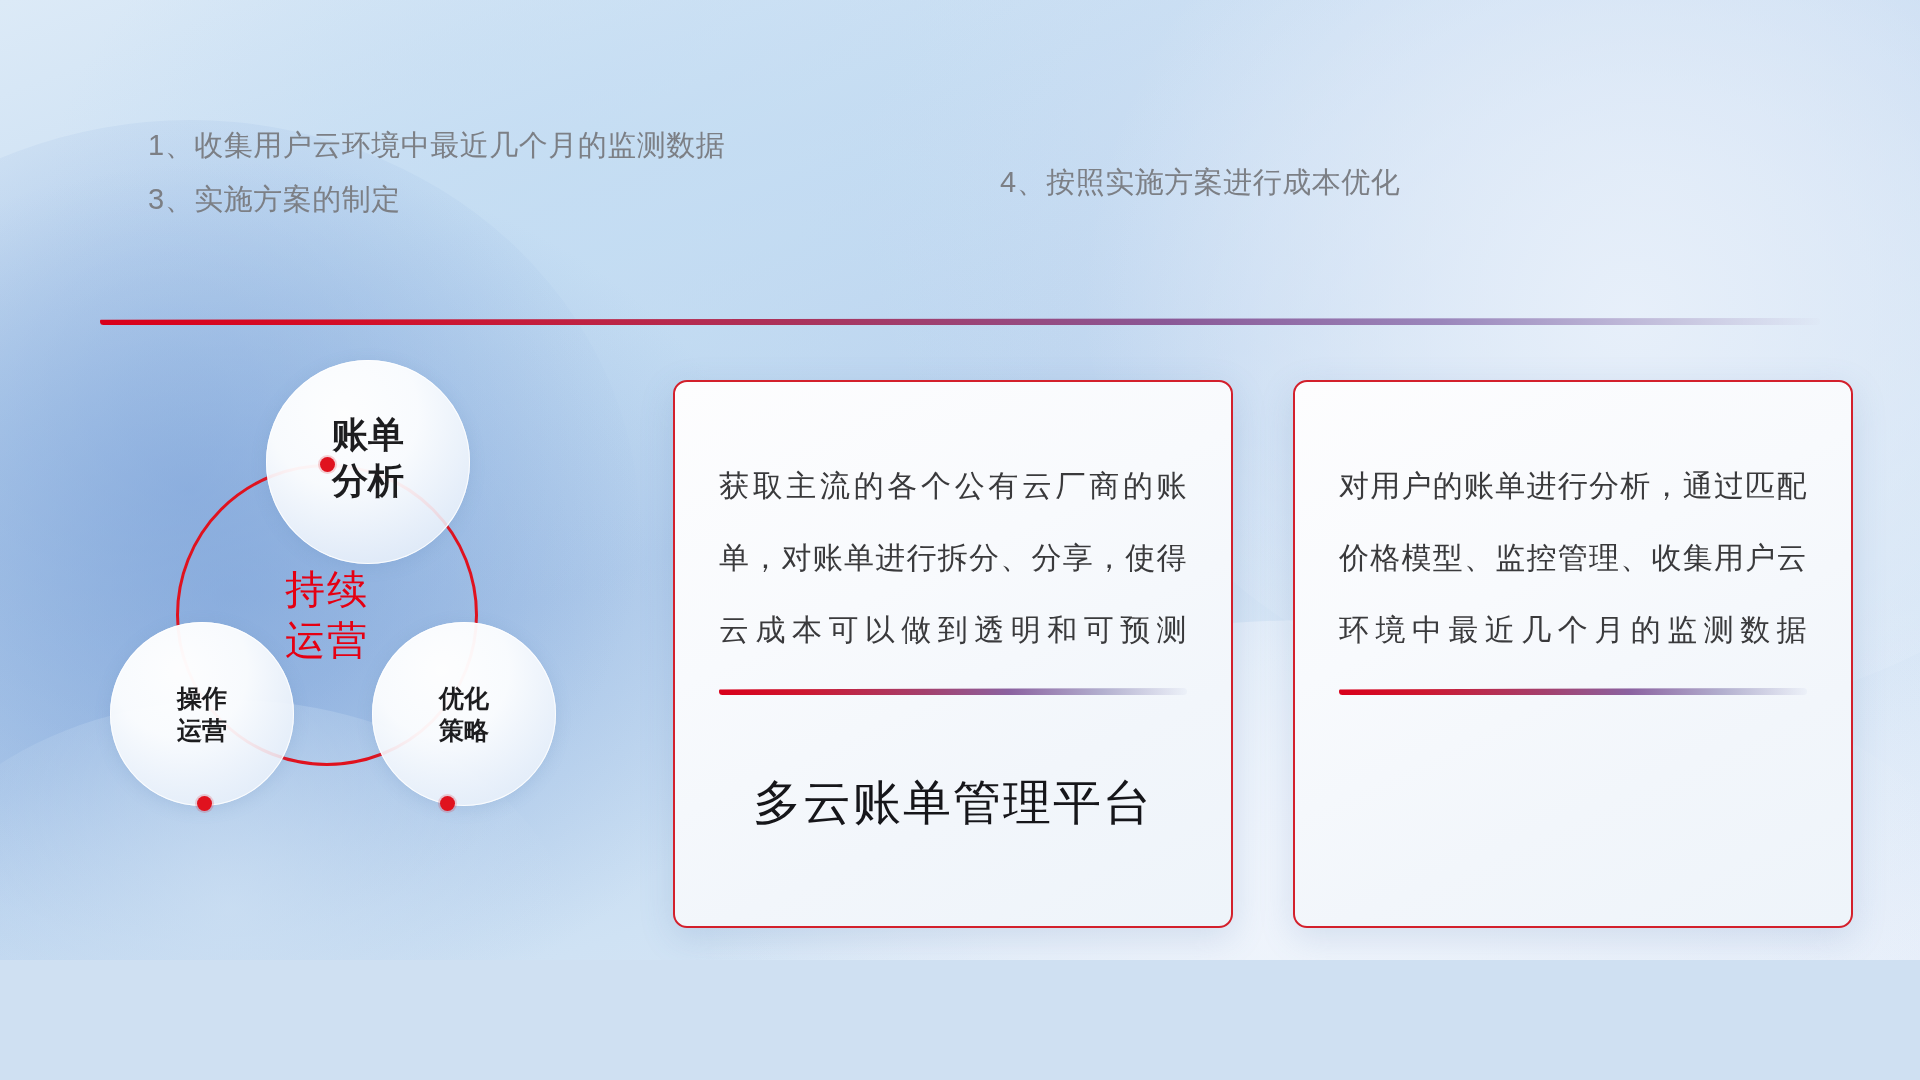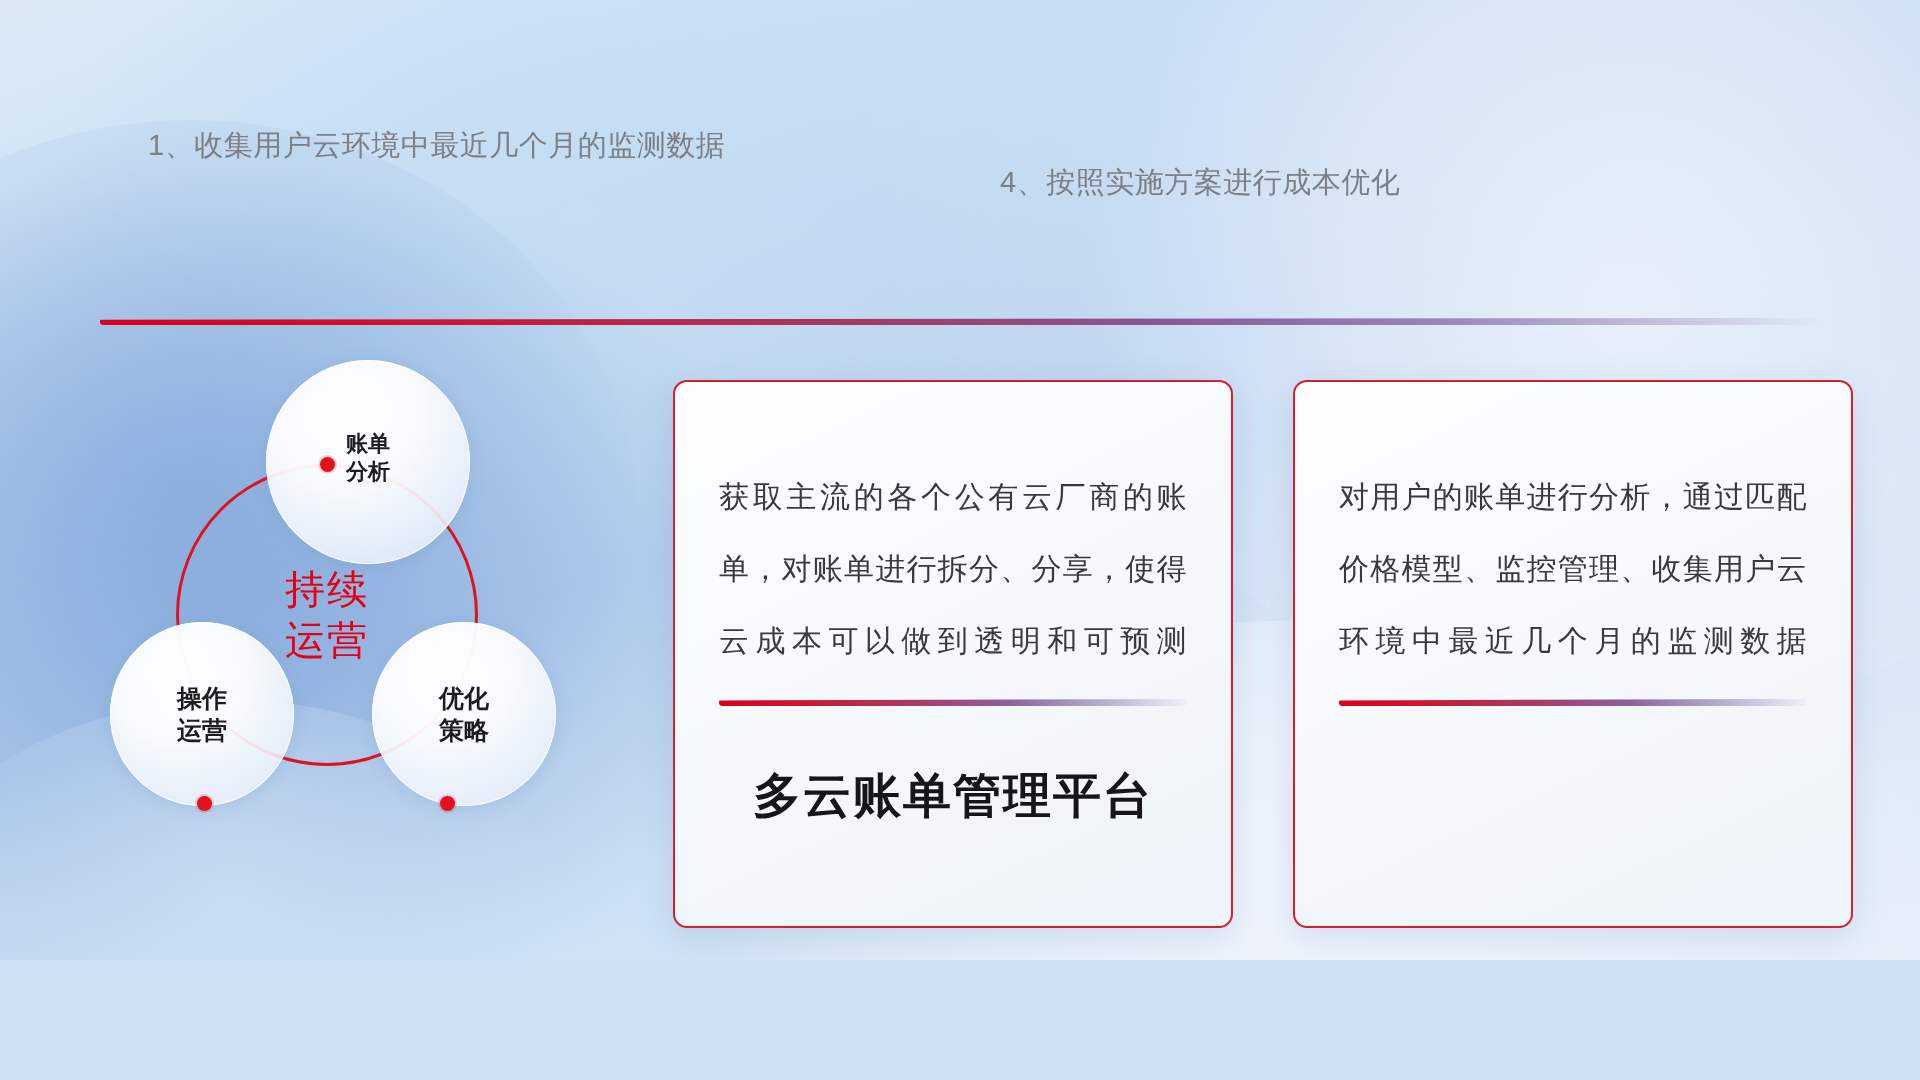--- a/index.html
+++ b/index.html
@@ -102,21 +102,21 @@
     display: flex;
     flex-direction: column;
     align-items: center;
     justify-content: center;
     font-weight: bold;
     color: #1d1d1f;
     line-height: 1.28;
     text-align: center;
   }
   .lobe.top    { left: 176px; top: 0px;   width: 204px; height: 204px; }
-  .lobe.top .lobe-label { font-size: 22px; transform: translateY(-4px); }
+  .lobe.top .lobe-label { font-size: 36px; transform: translateY(-4px); }
   .lobe.bl     { left: 20px;  top: 262px; width: 184px; height: 184px; }
   .lobe.bl .lobe-label { font-size: 25px; align-items: center; }
   .lobe.br     { left: 282px; top: 262px; width: 184px; height: 184px; }
   .lobe.br .lobe-label { font-size: 25px; }
 
   #venn-ring {
     position: absolute;
     left: 86px;  top: 104px;
     width: 302px; height: 302px;
     border-radius: 50%;
@@ -161,21 +161,21 @@
   .card {
     position: relative;
     width: 560px;
     height: 548px;
     border-radius: 14px;
     border: 2px solid #d3202c;
     box-sizing: border-box;
     background:
       linear-gradient(155deg, #fdfdfe 0%, #f8fafd 38%, #f2f6fb 70%, #eef4fa 100%);
     box-shadow: 0 10px 34px rgba(84,124,176,0.18);
-    padding: 11px 44px;
+    padding: 0 44px;
     display: flex;
     flex-direction: column;
   }
   .card-body {
     margin-top: 68px;
     font-size: 30px;
     line-height: 72px;
     color: #3a3a3c;
     letter-spacing: 0.4px;
     text-align: justify;
@@ -183,42 +183,43 @@
     flex: 0 0 auto;
   }
   .card-rule {
     margin-top: 22px;
     height: 7px;
     border-radius: 4px;
     background: linear-gradient(90deg, #d9001b 0%, #ce1730 18%, #a4406d 44%, #8b62a0 62%, #b3b0cf 82%, rgba(226,232,244,0.35) 100%);
     clip-path: polygon(0% 20%, 100% 0%, 100% 100%, 0% 100%);
   }
   .card-title {
-    margin-top: 58px;
+    margin-top: 76px;
     font-size: 48px;
-    font-weight: bold;
+    font-weight: normal;
     color: #16161a;
     letter-spacing: 2px;
     text-align: center;
   }
 </style>
 </head>
 <body>
 
 <div id="slide">
 
   <div class="bg-blob b1"></div>
   <div class="bg-blob b2"></div>
   <div class="bg-blob b3"></div>
   <div class="bg-blob b4"></div>
 
   <div id="steps">
 
     <div class="steps-col left">
       <div class="step-line">1、收集用户云环境中最近几个月的监测数据</div>
+      <div class="step-line">3、实施方案的制定</div>
     </div>
 
     <div class="steps-col right">
       <div class="step-line">4、按照实施方案进行成本优化</div>
     </div>
 
   </div>
 
   <div id="top-divider"></div>
 

